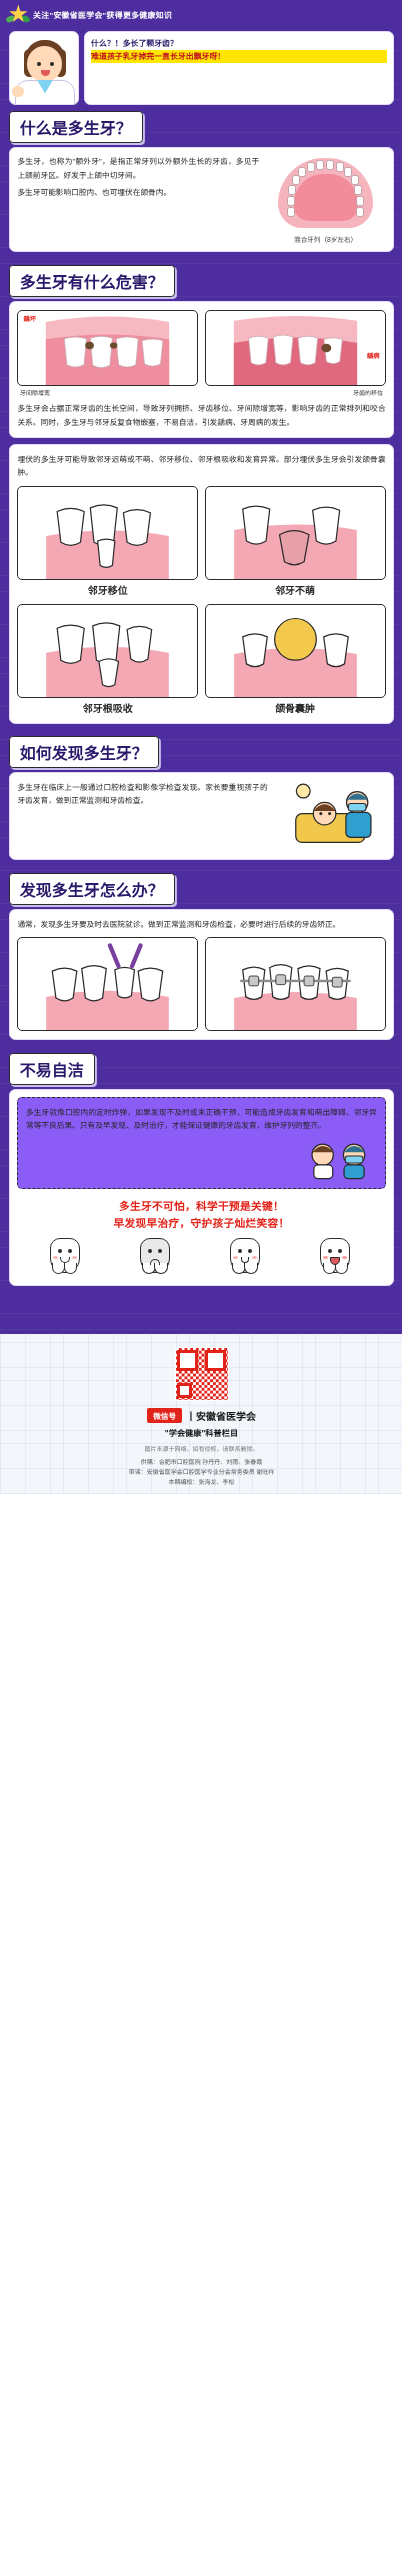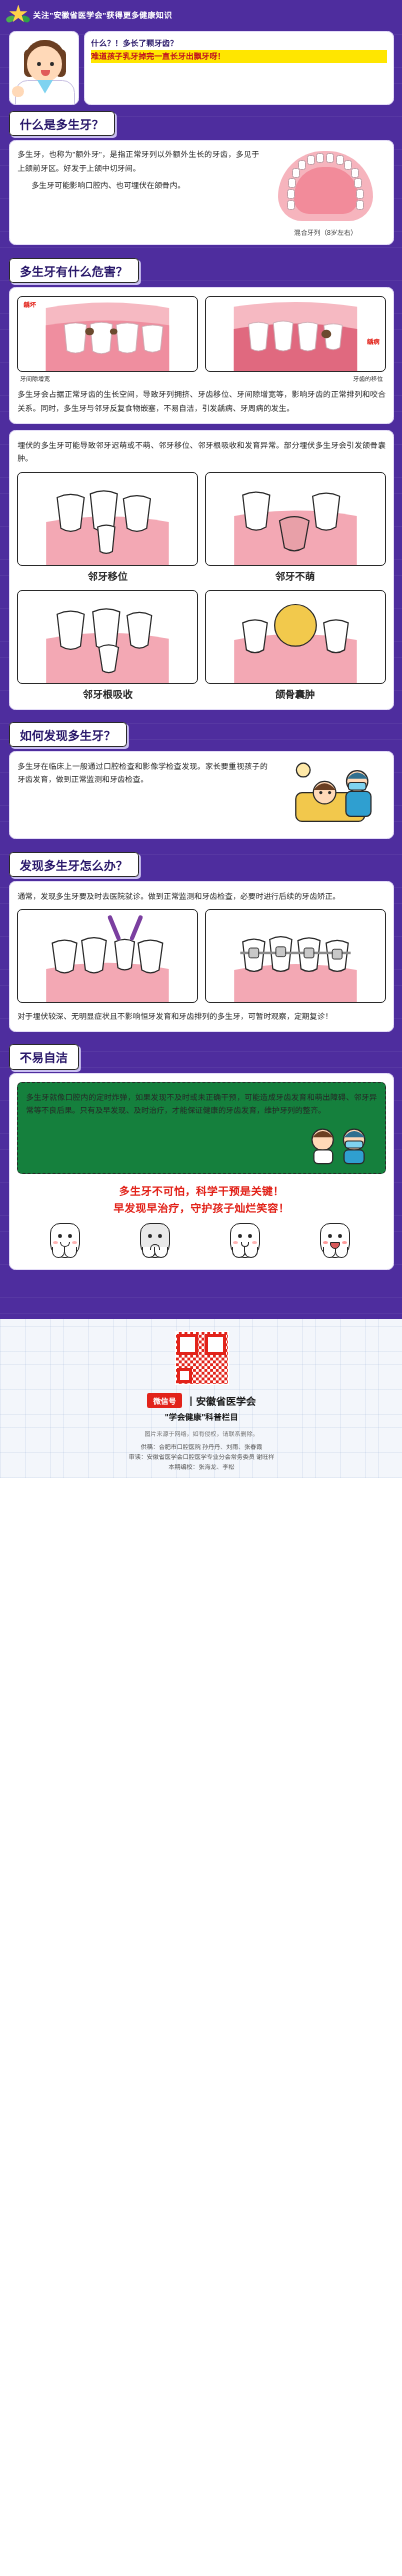--- a/index.html
+++ b/index.html
@@ -67,21 +67,21 @@
     padding: 7.6px;
     position: relative;
   }
 
   .hdr-bar {
     background: #ffffff;
     border: 1.3px solid #2a2a2a;
     border-radius: 3.8px;
     display: inline-block;
     padding: 3.1px 10px;
-    font-size: 12px;
+    font-size: 16px;
     font-weight: bold;
     color: #2b1a6b;
     position: relative;
     box-shadow: 1.9px 1.9px 0 #c9bff0;
   }
 
   .hdr-wrap { padding: 6.3px 8.8px 3.8px; }
 
   p.body {
     font-size: 7.7px;
@@ -167,21 +167,21 @@
     position: absolute; inset: 0;
     background-image: repeating-linear-gradient(0deg, rgba(255,255,255,.05) 0 0.6px, transparent 0.6px 16.4px);
     pointer-events: none;
   }
 
   
   .dashed-box {
     border: 1.3px dashed #2a2a2a;
     border-radius: 5px;
     padding: 7.6px;
-    background: #15803d;
+    background: #8b5cf6;
   }
 
   .slogan {
     text-align: center;
     color: #e2231a;
     font-weight: bold;
     font-size: 10.7px;
     line-height: 1.6;
     letter-spacing: 0.3px;
   }
@@ -293,21 +293,21 @@
   </div>
 
   <div class="hdr-wrap">
     <div class="hdr-bar">什么是多生牙？</div>
   </div>
   <div class="section">
     <div class="card">
       <div style="display:flex; gap:6.3px; align-items:flex-start;">
         <div style="flex:1;">
           <p class="body">多生牙，也称为"额外牙"，是指正常牙列以外额外生长的牙齿，多见于上颌前牙区。好发于上颌中切牙间。</p>
-          <p class="body" style="margin-top:3.8px;margin-left:14px;">多生牙可能影响口腔内、也可埋伏在颌骨内。</p>
+          <p class="body" style="margin-top:3.8px;">多生牙可能影响口腔内、也可埋伏在颌骨内。</p>
         </div>
         <div style="flex:0 0 120px;">
           <div class="arch">
             <div class="arch-gum"></div>
             <div class="arch-inner"></div>
             <div class="arch-tooth" style="left:44px; top:5px;"></div>
             <div class="arch-tooth" style="left:54px; top:5px;"></div>
             <div class="arch-tooth" style="left:35px; top:7px;"></div>
             <div class="arch-tooth" style="left:64px; top:7px;"></div>
             <div class="arch-tooth" style="left:26px; top:12px;"></div>
@@ -508,21 +508,20 @@
             <g fill="#c8c8c8" stroke="#2a2a2a" stroke-width="1.4">
               <rect x="24" y="62" width="16" height="16" rx="3"></rect>
               <rect x="68" y="60" width="16" height="16" rx="3"></rect>
               <rect x="114" y="62" width="16" height="16" rx="3"></rect>
               <rect x="160" y="64" width="16" height="16" rx="3"></rect>
             </g>
           </svg>
         </div>
       </div>
 
-      <p class="body" style="margin-top:6.3px;">对于埋伏较深、无明显症状且不影响恒牙发育和牙齿排列的多生牙，可暂时观察，定期复诊！</p>
     </div>
   </div>
 
   <div class="hdr-wrap">
     <div class="hdr-bar">不易自洁</div>
   </div>
   <div class="section">
     <div class="card">
       <div class="dashed-box">
         <p class="body">多生牙就像口腔内的定时炸弹，如果发现不及时或未正确干预，可能造成牙齿发育和萌出障碍、邻牙异常等不良后果。只有及早发现、及时治疗，才能保证健康的牙齿发育，维护牙列的整齐。</p>

